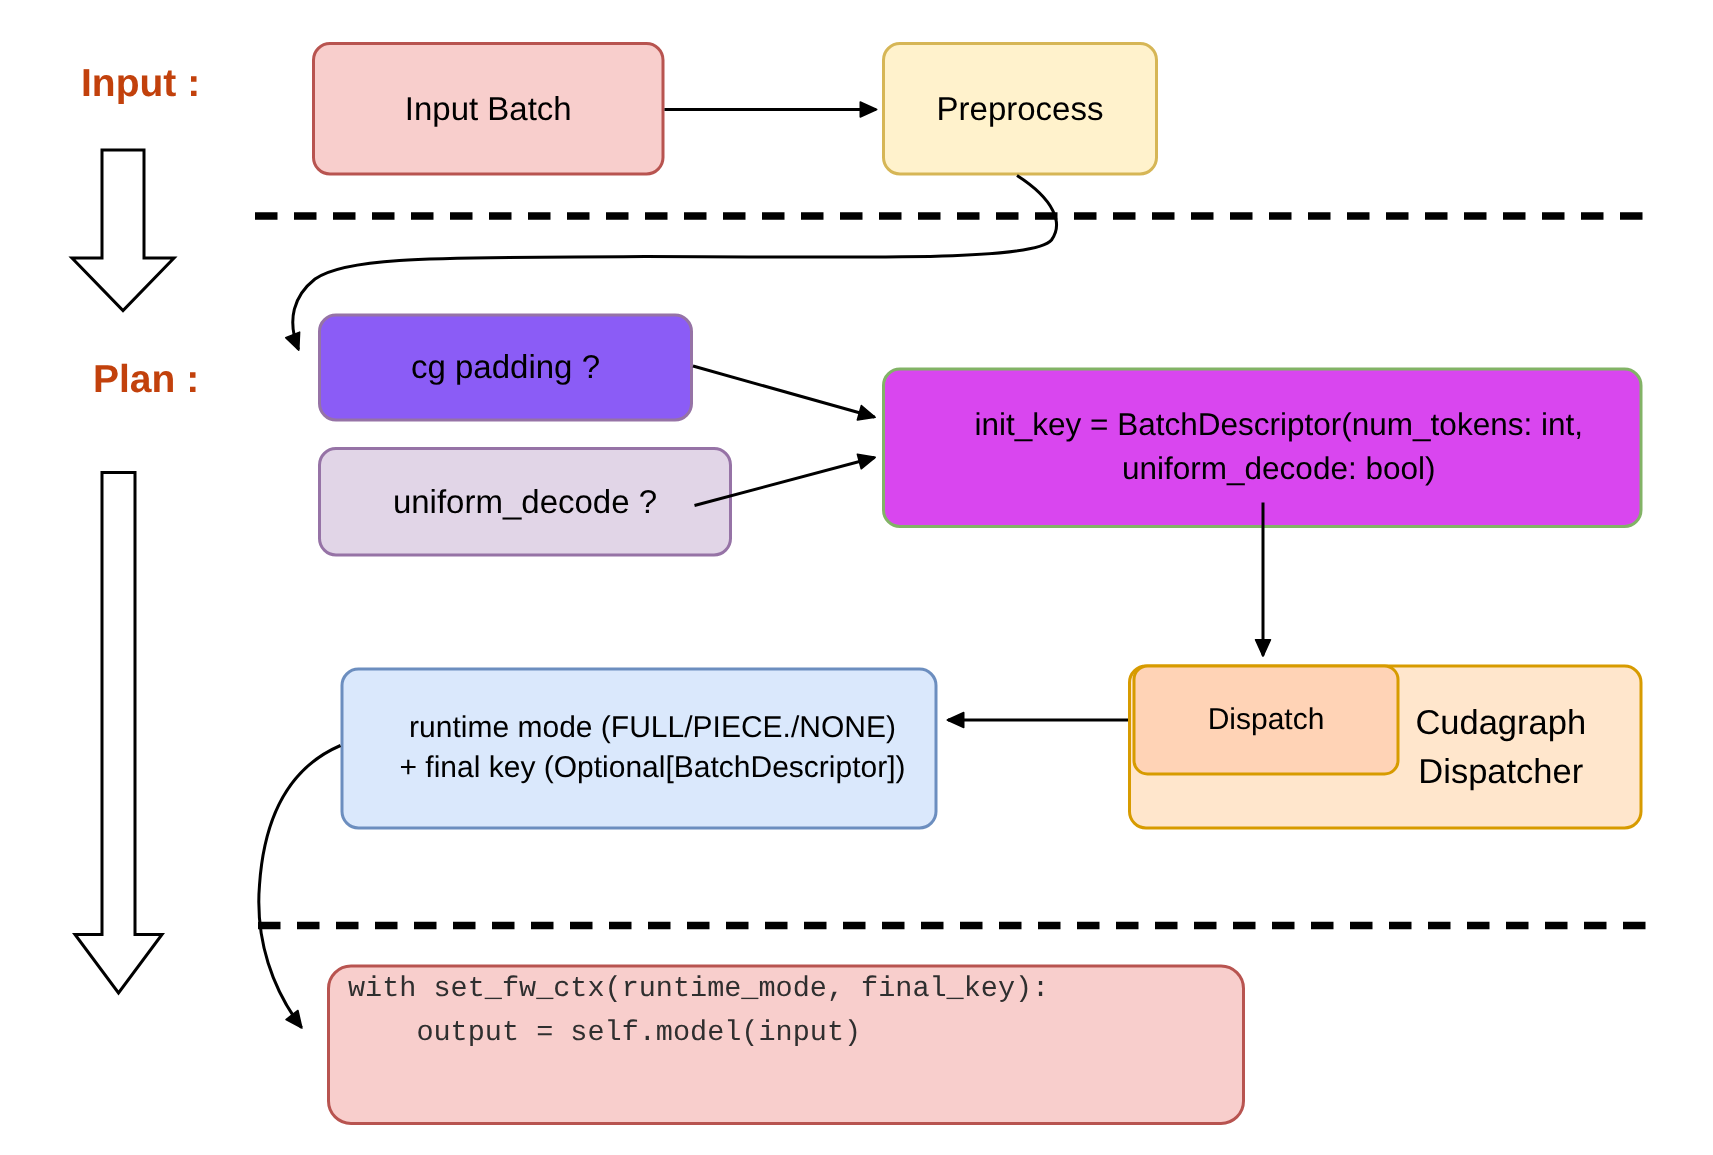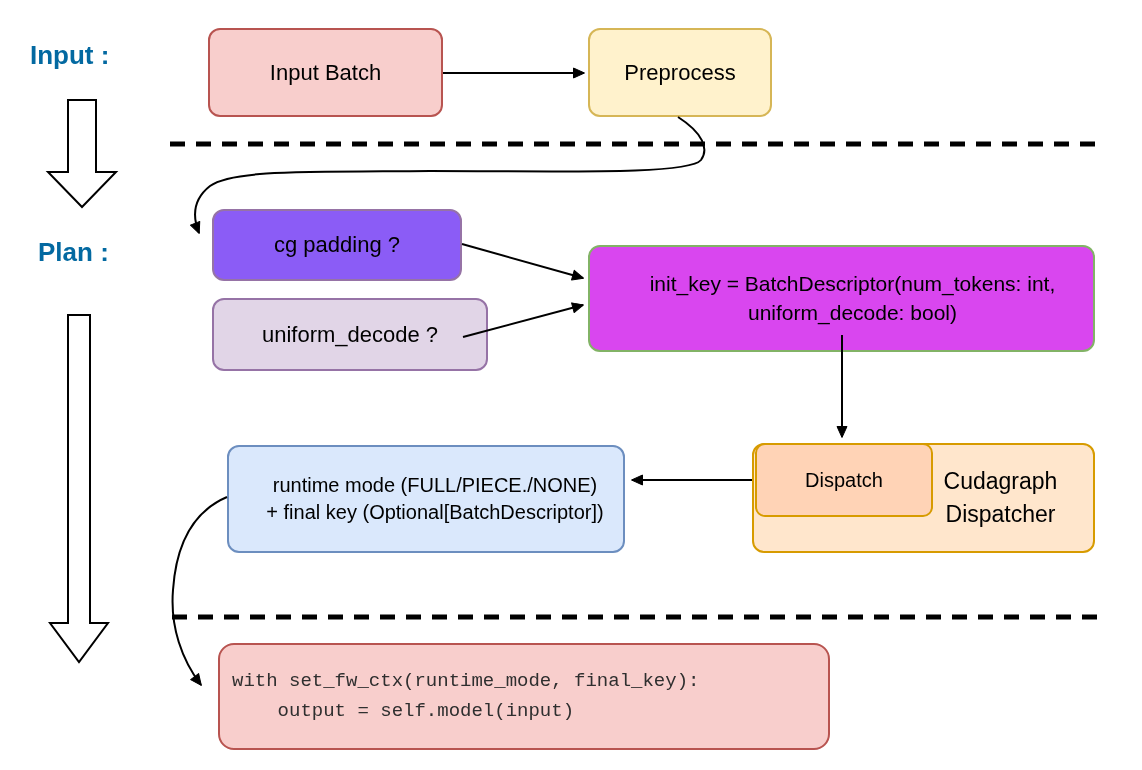--- a/index.html
+++ b/index.html
@@ -6,40 +6,40 @@
   .canvas{
     position:relative;width:1142px;height:770px;background:#ffffff;overflow:hidden;
     font-family:"Liberation Sans",sans-serif;color:#000;
   }
   .overlay{position:absolute;left:0;top:0;width:1142px;height:770px;pointer-events:none;z-index:5;}
   .node{
     position:absolute;z-index:2;border:2px solid #000;border-radius:12px;
     display:flex;flex-direction:column;justify-content:center;
     text-align:center;box-sizing:border-box;line-height:1.35;
   }
-  .stage-label{position:absolute;z-index:3;font-weight:bold;font-size:26px;color:#0369a1;white-space:nowrap;}
+  .stage-label{position:absolute;z-index:3;font-weight:bold;font-size:26px;color:#c2410c;white-space:nowrap;margin-left:24px;}
   .fs22{font-size:22px;}
   .fs21{font-size:21px;}
   .fs20{font-size:20px;}
   .node-input-batch{left:208px;top:28px;width:235px;height:89px;background:#f8cecc;border-color:#b85450;}
   .node-preprocess{left:588px;top:28px;width:184px;height:89px;background:#fff2cc;border-color:#d6b656;}
   .node-cg-padding{left:212px;top:209px;width:250px;height:72px;background:#8b5cf6;border-color:#9673a6;}
   .node-uniform-decode{left:212px;top:298px;width:276px;height:73px;background:#e1d5e7;border-color:#9673a6;}
   .node-init-key{left:588px;top:245px;width:507px;height:107px;background:#d946ef;border-color:#82b366;padding-left:22px;}
   .node-cudagraph{left:752px;top:443px;width:343px;height:110px;background:#ffe6cc;border-color:#d79b00;z-index:2;}
   .node-dispatch{left:755px;top:443px;width:178px;height:74px;background:#ffd3b6;border-color:#d79b00;border-radius:10px;z-index:3;}
   .dispatcher-label{
     position:absolute;left:933px;top:458px;width:135px;height:80px;z-index:3;
     display:flex;flex-direction:column;align-items:center;justify-content:center;
     font-size:23px;line-height:1.45;text-align:center;
   }
   .node-runtime{left:227px;top:445px;width:398px;height:108px;background:#dae8fc;border-color:#6c8ebf;padding-left:18px;}
   .node-code{
     left:218px;top:643px;width:612px;height:107px;background:#f8cecc;border-color:#b85450;border-radius:16px;
-    align-items:flex-start;justify-content:center;padding-left:12px;
+    align-items:flex-start;justify-content:flex-start;padding-left:12px;
     font-family:"Liberation Mono","DejaVu Sans Mono",monospace;font-size:19px;color:#2f2f2f;
     text-align:left;line-height:1.55;white-space:pre;
   }
   .code-line{white-space:pre;}
 </style>
 </head>
 <body>
 
 <div class="canvas">
 

